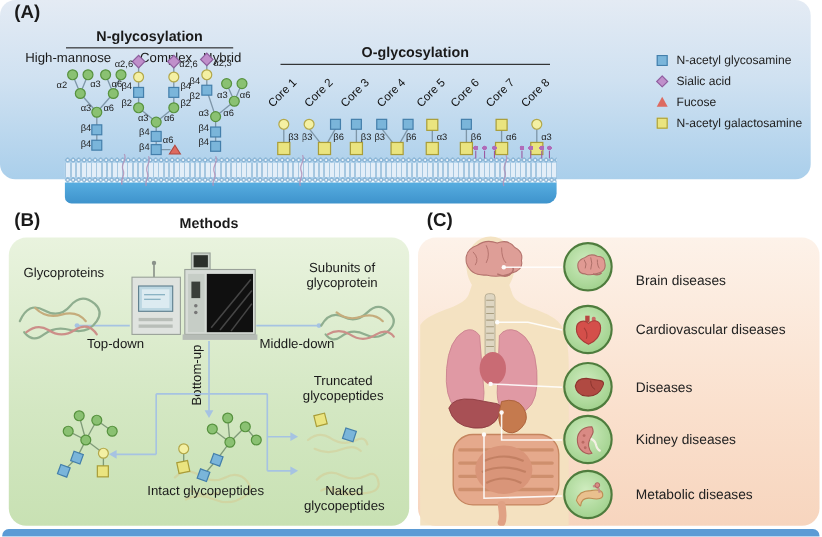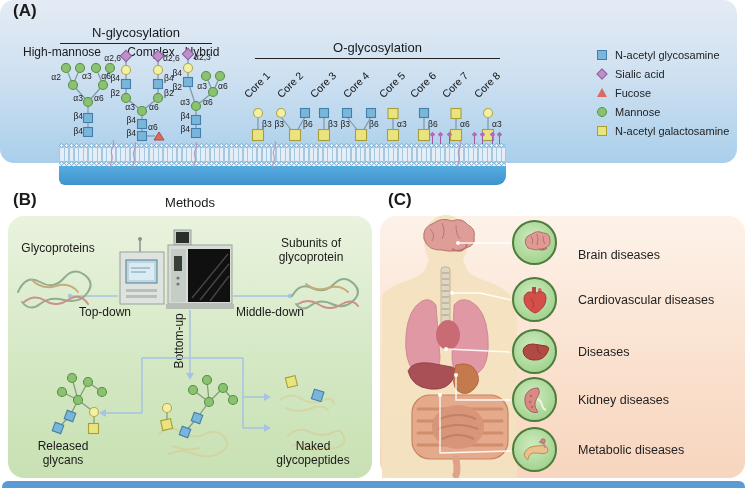--- a/index.html
+++ b/index.html
@@ -8,21 +8,21 @@
   .abs{position:absolute;}
   .t{position:absolute;color:#1a1a1a;line-height:1.15;}
   .panel{position:absolute;border-radius:16px;}
   .panelA{left:8px;top:22px;width:737px;height:163px;border-radius:14px;
           background:linear-gradient(180deg,#e4ebf4 0%,#cfe1f1 45%,#aacfeb 100%);}
   .panelB{left:8px;top:216px;width:364px;height:262px;
           background:linear-gradient(180deg,#e9f3de 0%,#d3e7c2 60%,#c8e1b3 100%);}
   .panelC{left:380px;top:216px;width:365px;height:262px;
           background:linear-gradient(180deg,#fdf2e9 0%,#fae0cd 60%,#f7d5be 100%);}
   .pl{font-size:17px;font-weight:bold;}
-  .title{font-size:13px;font-weight:normal;text-align:center;}
+  .title{font-size:13px;font-weight:bold;text-align:center;}
   .uline{border-bottom:1.6px solid #222;padding-bottom:2px;}
   .lbl12{font-size:12px;text-align:center;}
   .legend-row{display:flex;align-items:center;height:19px;padding-left:45px;}
   .legend-txt{font-size:11px;margin-left:8px;color:#222;}
   .sym{display:inline-block;box-sizing:border-box;}
   .sq-b{width:10px;height:10px;background:#7ab5da;border:1.2px solid #447fab;}
   .sq-y{width:10px;height:10px;background:#eae47f;border:1.2px solid #a99d38;}
   .ci-y{width:10px;height:10px;border-radius:50%;background:#f4f0a3;border:1.2px solid #b3a84a;}
   .ci-g{width:10px;height:10px;border-radius:50%;background:#8ac172;border:1.2px solid #57923f;}
   .di-p{width:8px;height:8px;background:#c08fcb;border:1.2px solid #8d5f9e;transform:rotate(45deg);margin:1px;}
@@ -264,24 +264,20 @@
     </div>
     <div class="legend-row">
       <span class="sym di-p"></span>
       <span class="legend-txt">Sialic acid</span>
     </div>
     <div class="legend-row">
       <span class="sym tr-r"></span>
       <span class="legend-txt">Fucose</span>
     </div>
     <div class="legend-row">
-      <span class="sym ci-g"></span>
-      <span class="legend-txt">Mannose</span>
-    </div>
-    <div class="legend-row">
       <span class="sym sq-y"></span>
       <span class="legend-txt">N-acetyl galactosamine</span>
     </div>
   </div>
 
   <div class="panelB panel"></div>
   <span class="t pl" style="left:13px;top:190px">(B)</span>
   <div class="t title" style="left:8px;top:196px;width:364px">Methods</div>
 
   <span class="t lbl12" style="left:10px;top:242px;width:96px">Glycoproteins</span>
@@ -418,21 +414,22 @@
     <rect x="40.5" y="18.5" width="10" height="10" fill="#7ab5da" stroke="#447fab" stroke-width="1.1" transform="rotate(18 46 24)"></rect>
   </svg>
 
   <svg class="abs" style="left:282px;top:414px" width="66" height="42">
     <g fill="none" stroke="#d6ca92" stroke-width="2" opacity="0.55" stroke-linecap="round">
       <path d="M6,22 q10,-10 22,-4 q12,6 24,0 q8,-4 10,6 q2,8 -10,10 q-14,2 -26,-2 q-10,-4 -16,0"></path>
       <path d="M18,32 q12,6 26,2"></path>
     </g>
   </svg>
 
-  <div class="t lbl12" style="left:18px;top:440px;width:90px">Released glycans</div>
+  <div class="t lbl12" style="left:133px;top:440px;width:108px">Intact glycopeptides</div>
+  <div class="t lbl12" style="left:256px;top:340px;width:112px">Truncated glycopeptides</div>
   <div class="t lbl12" style="left:258px;top:440px;width:110px">Naked glycopeptides</div>
 
   <div class="panelC panel"></div>
   <span class="t pl" style="left:388px;top:190px">(C)</span>
 
   <svg class="abs" style="left:382px;top:213px" width="162" height="265">
     <path d="M64,2 a22,25 0 0 1 22,25 c0,8 -2,14 -5,19 l3,9 c2,5 9,9 17,12 c15,5 24,10 28,17 c4,8 6,20 6,34 l0,147 l-142,0 l0,-147 c0,-14 2,-26 6,-34 c4,-7 13,-12 28,-17 c8,-3 15,-7 17,-12 l3,-9 c-3,-5 -5,-11 -5,-19 a22,25 0 0 1 22,-25 z" fill="#f3e2c0" opacity="0.95"></path>
     <g>
       <path d="M42,26 q-2,-12 10,-16 q8,-6 18,-2 q10,-4 16,4 q8,4 6,12 q2,8 -8,11 q-12,5 -24,2 q-14,1 -18,-11 z" fill="#de9e97" stroke="#b4736d" stroke-width="1"></path>
       <path d="M48,16 q6,6 2,12 M60,10 q4,8 0,16 M74,12 q0,10 4,14" fill="none" stroke="#b4736d" stroke-width="0.9"></path>

